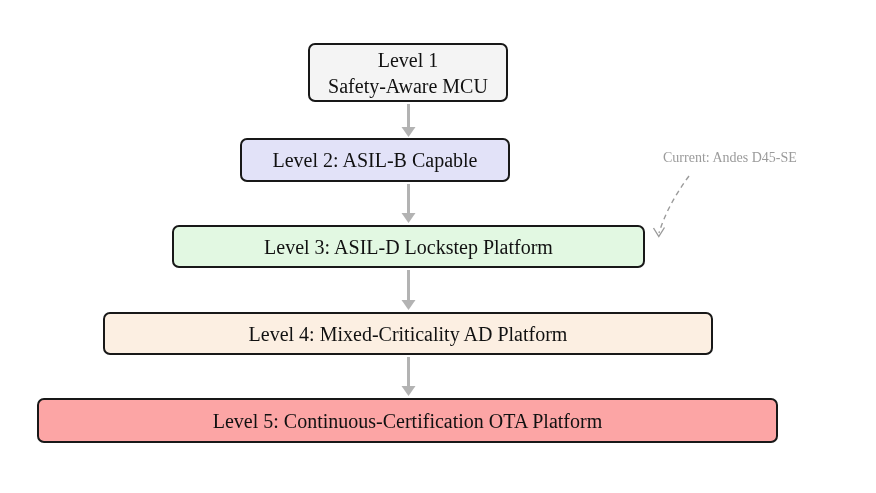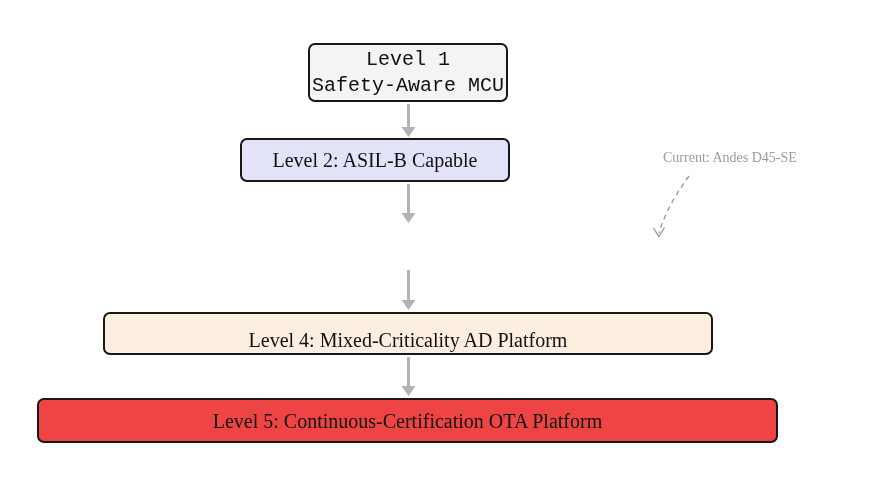--- a/index.html
+++ b/index.html
@@ -67,33 +67,36 @@
     <g>
       <line x1="408.5" y1="357" x2="408.5" y2="386" stroke="#b3b3b3" stroke-width="3"></line>
       <polygon points="401.5,386 415.5,386 408.5,396" fill="#b3b3b3"></polygon>
     </g>
     <g>
       <path d="M 689 176 Q 667 206 659 233" fill="none" stroke="#9b9b9b" stroke-width="1.4" stroke-dasharray="5 4"></path>
       <polyline points="664.5,227.5 658.8,236.5 653.5,228" fill="none" stroke="#9b9b9b" stroke-width="1.4"></polyline>
     </g>
   </svg>
 
-  <div class="box b1" style="background: rgb(244, 244, 244); font-family: Liberation Mono, monospace;">
+  <div class="box b1" style="background: rgb(244, 244, 244);">
     <span class="lbl">Level 1
 Safety-Aware MCU</span>
   </div>
 
   <div class="box b2" style="background: rgb(226, 226, 248);">
     <span class="lbl">Level 2: ASIL-B Capable</span>
   </div>
 
+  <div class="box b3" style="background: rgb(226, 248, 226);">
+    <span class="lbl">Level 3: ASIL-D Lockstep Platform</span>
+  </div>
 
-  <div class="box b4" style="background: rgb(252, 239, 226); align-items: flex-end;">
+  <div class="box b4" style="background: rgb(252, 239, 226);">
     <span class="lbl">Level 4: Mixed-Criticality AD Platform</span>
   </div>
 
-  <div class="box b5" style="background: #ef4444; text-align: center;">
+  <div class="box b5" style="background: #fca5a5; text-align: center;">
     <span class="lbl">Level 5: Continuous-Certification OTA Platform</span>
   </div>
 
   <div class="annotation" style="color: rgb(155, 155, 155);">Current: Andes D45-SE</div>
 
 </div>
 
 </body></html>

